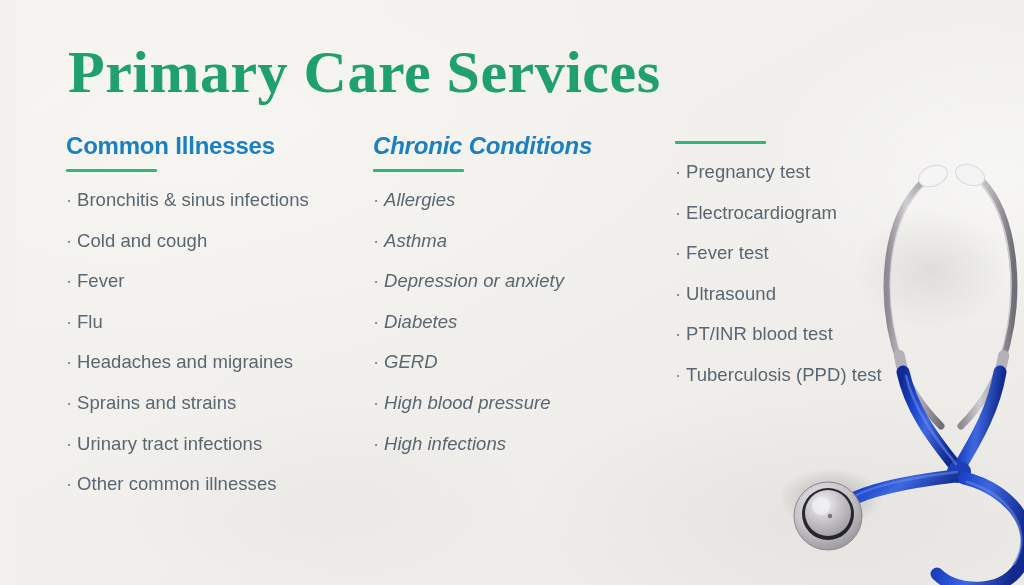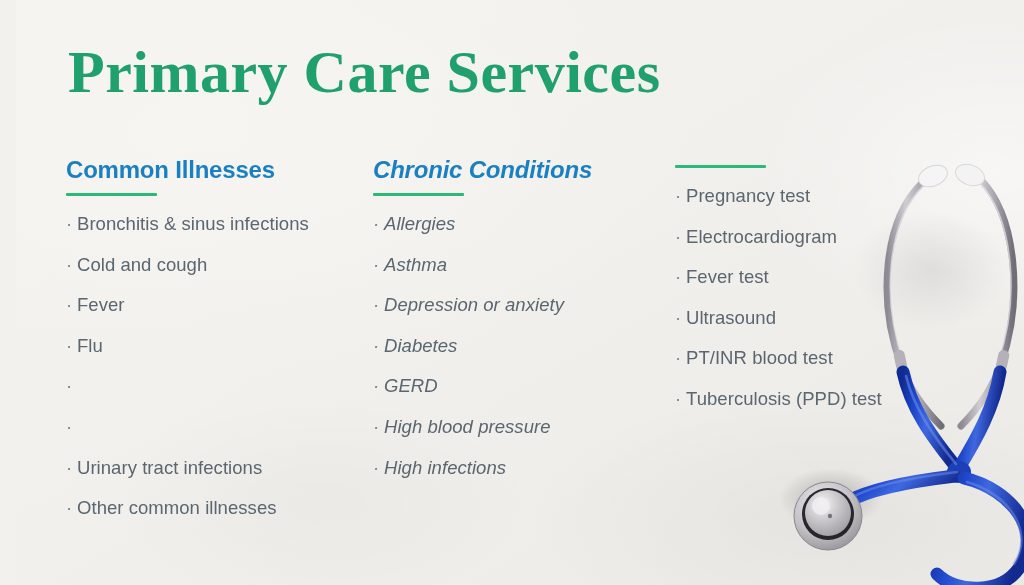--- a/index.html
+++ b/index.html
@@ -48,21 +48,21 @@
     font-size: 60px;
     line-height: 1.05;
     letter-spacing: 0.5px;
     color: #1fa06d;
     white-space: nowrap;
   }
 
   
   .column {
     position: absolute;
-    top: 156px;
+    top: 132px;
   }
   #col-0 { left: 50px;  width: 290px; }
   #col-1 { left: 357px; width: 290px; font-style: italic; }
   #col-2 { left: 659px; width: 300px; }
 
   .col-head {
     margin: 0;
     font-family: "Liberation Sans", sans-serif;
     font-weight: bold;
     font-size: 24px;
@@ -140,23 +140,25 @@
         <li>
           <span class="bullet">·</span>
           <span>Fever</span>
         </li>
         <li>
           <span class="bullet">·</span>
           <span>Flu</span>
         </li>
         <li>
           <span class="bullet">·</span>
-        </li>
-        <li>
-          <span class="bullet">·</span>
+          <span>Headaches and migraines</span>
+        </li>
+        <li>
+          <span class="bullet">·</span>
+          <span>Sprains and strains</span>
         </li>
         <li>
           <span class="bullet">·</span>
           <span>Urinary tract infections</span>
         </li>
         <li>
           <span class="bullet">·</span>
           <span>Other common illnesses</span>
         </li>
       </ul>

